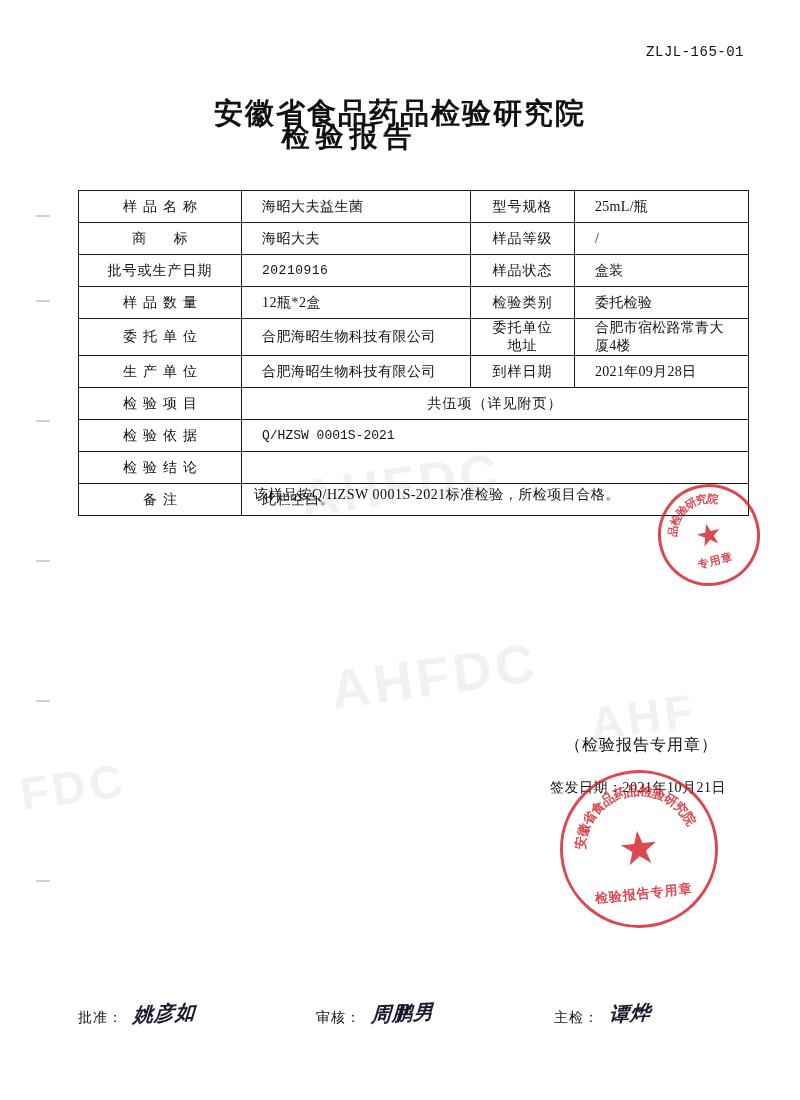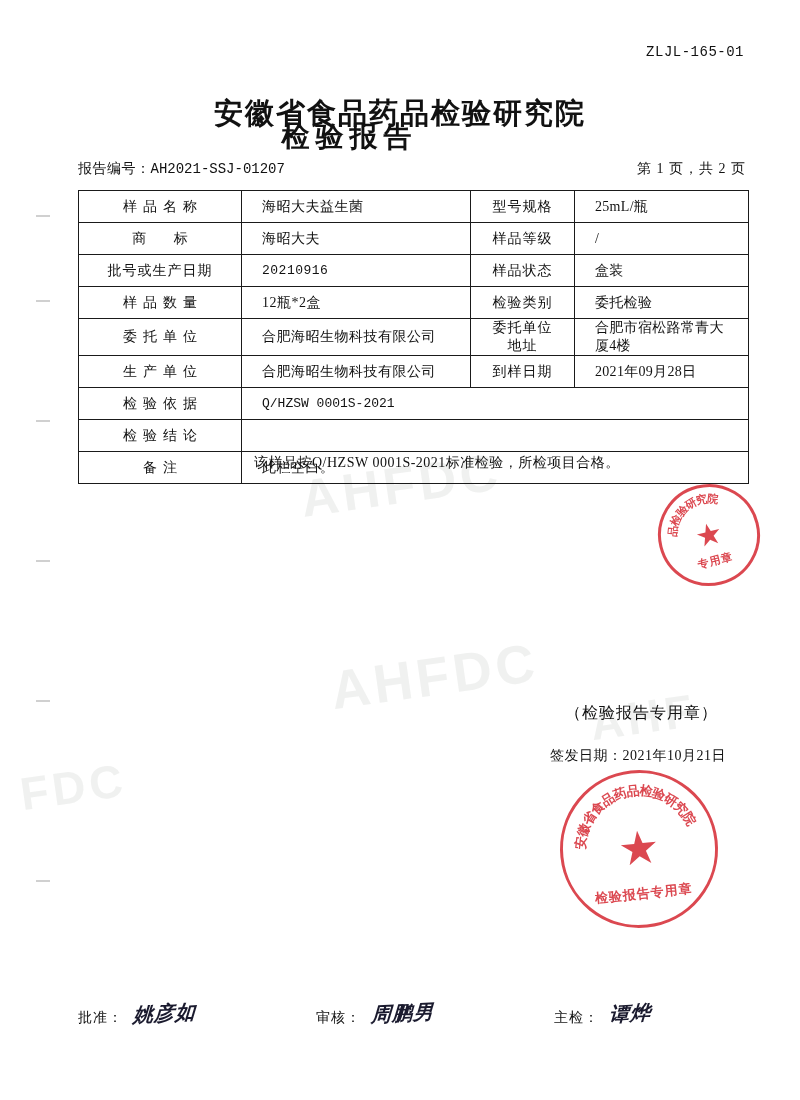--- a/index.html
+++ b/index.html
@@ -280,24 +280,20 @@
   <div class="edge-mark" style="top:420px"></div>
   <div class="edge-mark" style="top:560px"></div>
   <div class="edge-mark" style="top:700px"></div>
   <div class="edge-mark" style="top:880px"></div>
 
   <div class="doc-code">ZLJL-165-01</div>
 
   <div class="title-main">安徽省食品药品检验研究院</div>
   <div class="title-sub">检验报告</div>
 
-  <div class="meta-row">
-    <div class="meta-left"><span>报告编号：</span><span class="code">AH2021-SSJ-01207</span></div>
-    <div class="meta-right">第 1 页，共 2 页</div>
-  </div>
 
   <table class="report">
     <colgroup>
       <col style="width:163px">
       <col style="width:229px">
       <col style="width:104px">
       <col style="width:174px">
     </colgroup>
     <tbody>
       <tr>
@@ -328,20 +324,24 @@
         <td class="lbl">委托单位</td>
         <td class="val">合肥海昭生物科技有限公司</td>
         <td class="lbl2">委托单位地址</td>
         <td class="val2">合肥市宿松路常青大厦4楼</td>
       </tr>
       <tr>
         <td class="lbl">生产单位</td>
         <td class="val">合肥海昭生物科技有限公司</td>
         <td class="lbl2">到样日期</td>
         <td class="val2">2021年09月28日</td>
+      </tr>
+      <tr>
+        <td class="lbl tall-items">检验项目</td>
+        <td class="items-val tall-items" colspan="3">共伍项（详见附页）</td>
       </tr>
       <tr>
         <td class="lbl basis-lbl">检验依据</td>
         <td class="basis-val mono" colspan="3">Q/HZSW 0001S-2021</td>
       </tr>
       <tr>
         <td class="lbl concl-lbl">检验结论</td>
         <td class="concl-cell" colspan="3">
           <div class="concl-text">该样品按Q/HZSW 0001S-2021标准检验，所检项目合格。</div>
           <div class="seal-caption">（检验报告专用章）</div>

